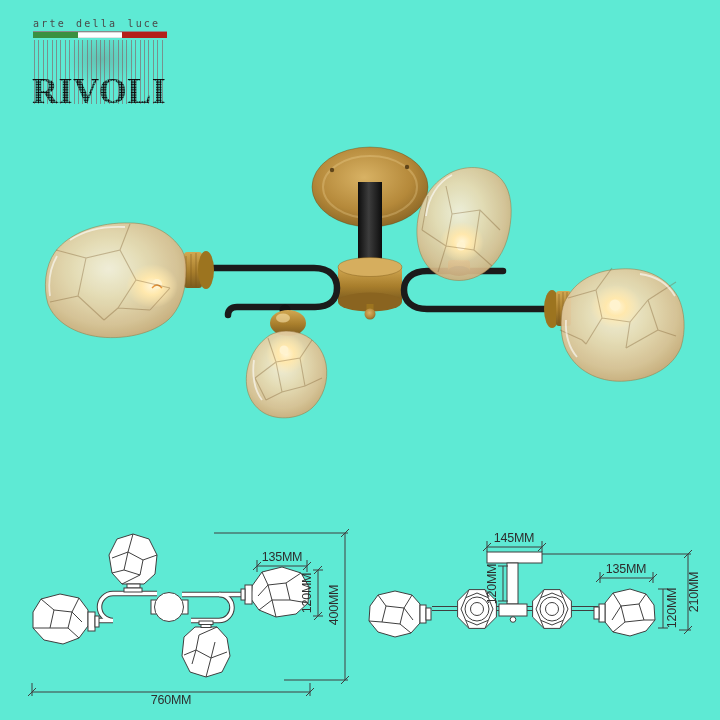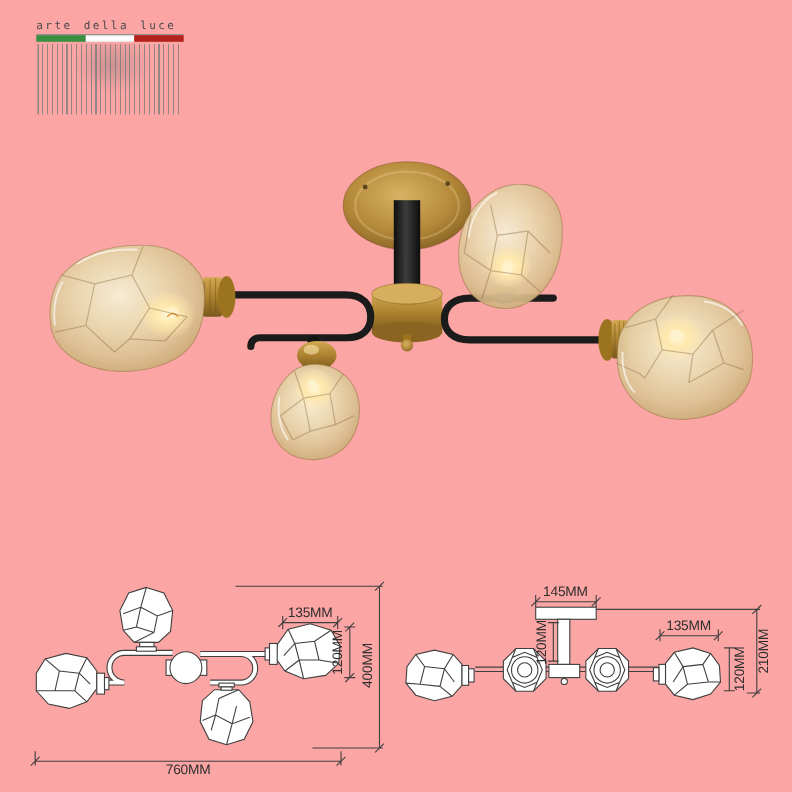--- a/index.html
+++ b/index.html
@@ -1,16 +1,16 @@
 <!DOCTYPE html>
 <html><head>
 <meta charset="utf-8">
 <style>
   html,body{margin:0;padding:0;background:#fff;}
-  #page{position:relative;width:720px;height:720px;background:#fca5a5;overflow:hidden;
+  #page{position:relative;width:720px;height:720px;background:#5eead4;overflow:hidden;
         font-family:"Liberation Sans",sans-serif;}
   
   .logo{position:absolute;left:33px;top:18px;width:134px;height:100px;}
   .tagline{font-family:"DejaVu Sans Mono",monospace;font-size:10px;letter-spacing:2.2px;
            word-spacing:2px;color:#4a4a4a;white-space:nowrap;}
   .flag{display:flex;height:6px;margin-top:2px;border-top:1px solid #8a8a8a;}
   .flag div{flex:1;}
   .flag .g{background:#3a9040;}
   .flag .w{background:#ffffff;border-top:1px solid #d8d8d8;border-bottom:1px solid #e5e5e5;}
   .flag .r{background:#b3221b;}
@@ -30,20 +30,21 @@
 <div id="page">
 
   <div class="logo">
     <div class="tagline">arte della luce</div>
     <div class="flag">
       <div class="g"></div>
       <div class="w"></div>
       <div class="r"></div>
     </div>
     <div class="threads"></div>
+    <div class="brand">RIVOLI</div>
   </div>
 
   <svg width="720" height="720" viewBox="0 0 720 720" style="position:absolute;left:0;top:0;">
     <defs>
       <radialGradient id="brassRad" cx="45%" cy="38%" r="75%">
         <stop offset="0%" stop-color="#d8b264"></stop>
           <stop offset="55%" stop-color="#b5893a"></stop>
         <stop offset="95%" stop-color="#7e5c1f"></stop>
       </radialGradient>
       <linearGradient id="brassV" x1="0" y1="0" x2="0" y2="1">

